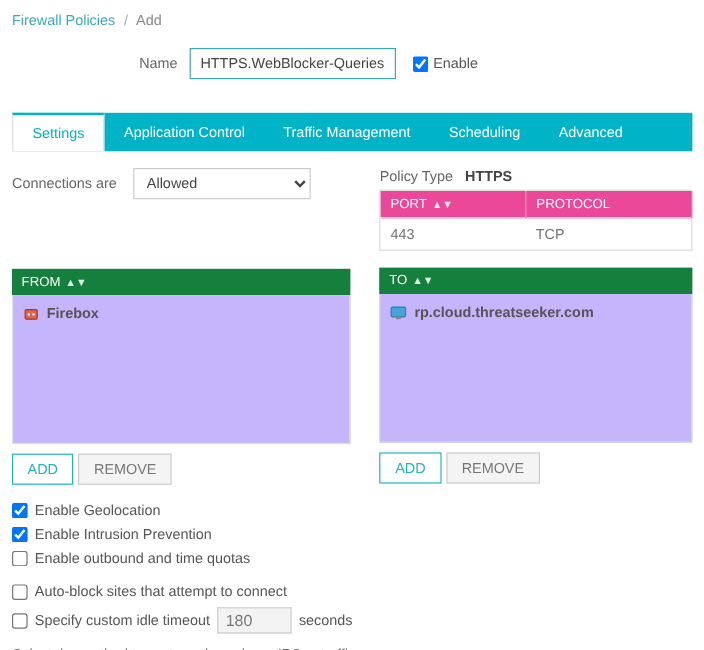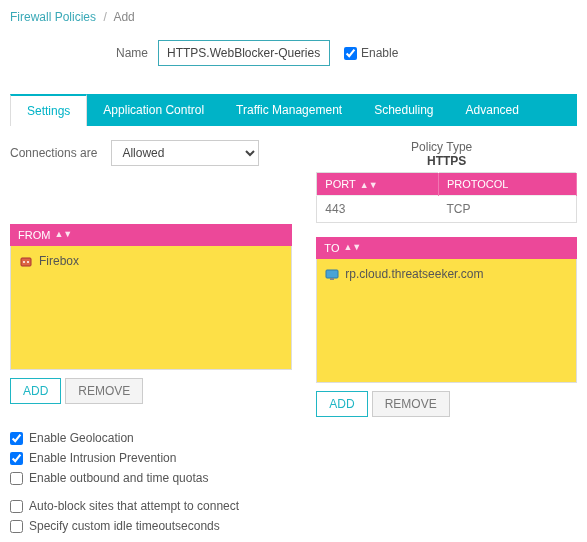--- a/index.html
+++ b/index.html
@@ -43,40 +43,40 @@
   .col-left { flex: 1 1 52%; }
   .col-right { flex: 1 1 48%; }
 
   .conn-row { display: flex; align-items: center; margin-bottom: 12px; }
   .conn-label { color: #666; margin-right: 14px; white-space: nowrap; }
   select.wide {
     width: 148px; height: 26px; border: 1px solid #ccc; padding: 2px 6px;
     font-size: 12px; background: #fff; color: #444;
   }
 
-  .policy-row { display: flex; align-items: center; margin-bottom: 4px; font-size: 12px; flex-direction: column; }
+  .policy-row { display: flex; align-items: center; margin-bottom: 4px; font-size: 12px; }
   .policy-row .pt-label { color: #666; margin-right: 10px; }
   .policy-row .pt-val { font-weight: bold; color: #444; }
 
   table.ports { width: 100%; border-collapse: collapse; border: 1px solid #ddd; margin-bottom: 14px; }
   table.ports th {
     background: #ec4899; color: #fff; text-align: left; padding: 5px 8px;
     font-weight: normal; font-size: 11px; border-right: 1px solid rgba(255,255,255,0.25);
   }
   table.ports td { padding: 6px 8px; border-top: 1px solid #eee; color: #737373; }
   .sort-ind { margin-left: 4px; font-size: 9px; opacity: 0.85; }
 
   .list-head {
-    background: #ec4899; color: #fff; padding: 5px 8px; font-size: 11px;
-    display: flex; 
+    background: #15803d; color: #fff; padding: 5px 8px; font-size: 11px;
+    display: flex; align-items: center;
   }
   .list-head .sort-ind { font-size: 9px; }
   .list-body {
     border: 1px solid #ddd; border-top: none; height: 124px; padding: 6px 8px;
-    overflow: auto; background: #fde047;
+    overflow: auto; background: #c4b5fd; font-weight: bold;
   }
   .list-item { display: flex; align-items: center; gap: 6px; color: #555; padding: 2px 0; }
   .list-actions { display: flex; gap: 4px; margin-top: 8px; }
 
   .btn {
     height: 26px; padding: 0 12px; font-size: 12px; cursor: pointer;
     border: 1px solid #ccc; background: #f4f4f4; color: #777;
   }
   .btn.primary {
     border: 1px solid #1fb6c4; color: #1fb6c4; background: #fff;
@@ -211,18 +211,19 @@
     <label>Enable outbound and time quotas</label>
   </div>
   <div style="height:8px"></div>
   <div class="check-row">
     <input type="checkbox" style="">
     <label>Auto-block sites that attempt to connect</label>
   </div>
   <div class="check-row idle-row">
     <input type="checkbox" style="">
     <label>Specify custom idle timeout</label>
+    <input type="text" value="180" style="">
     <span>seconds</span>
   </div>
 
   <div class="route-label">Select the method to route outbound non-IPSec traffic</div>
 
 </div>
 
 </body></html>

